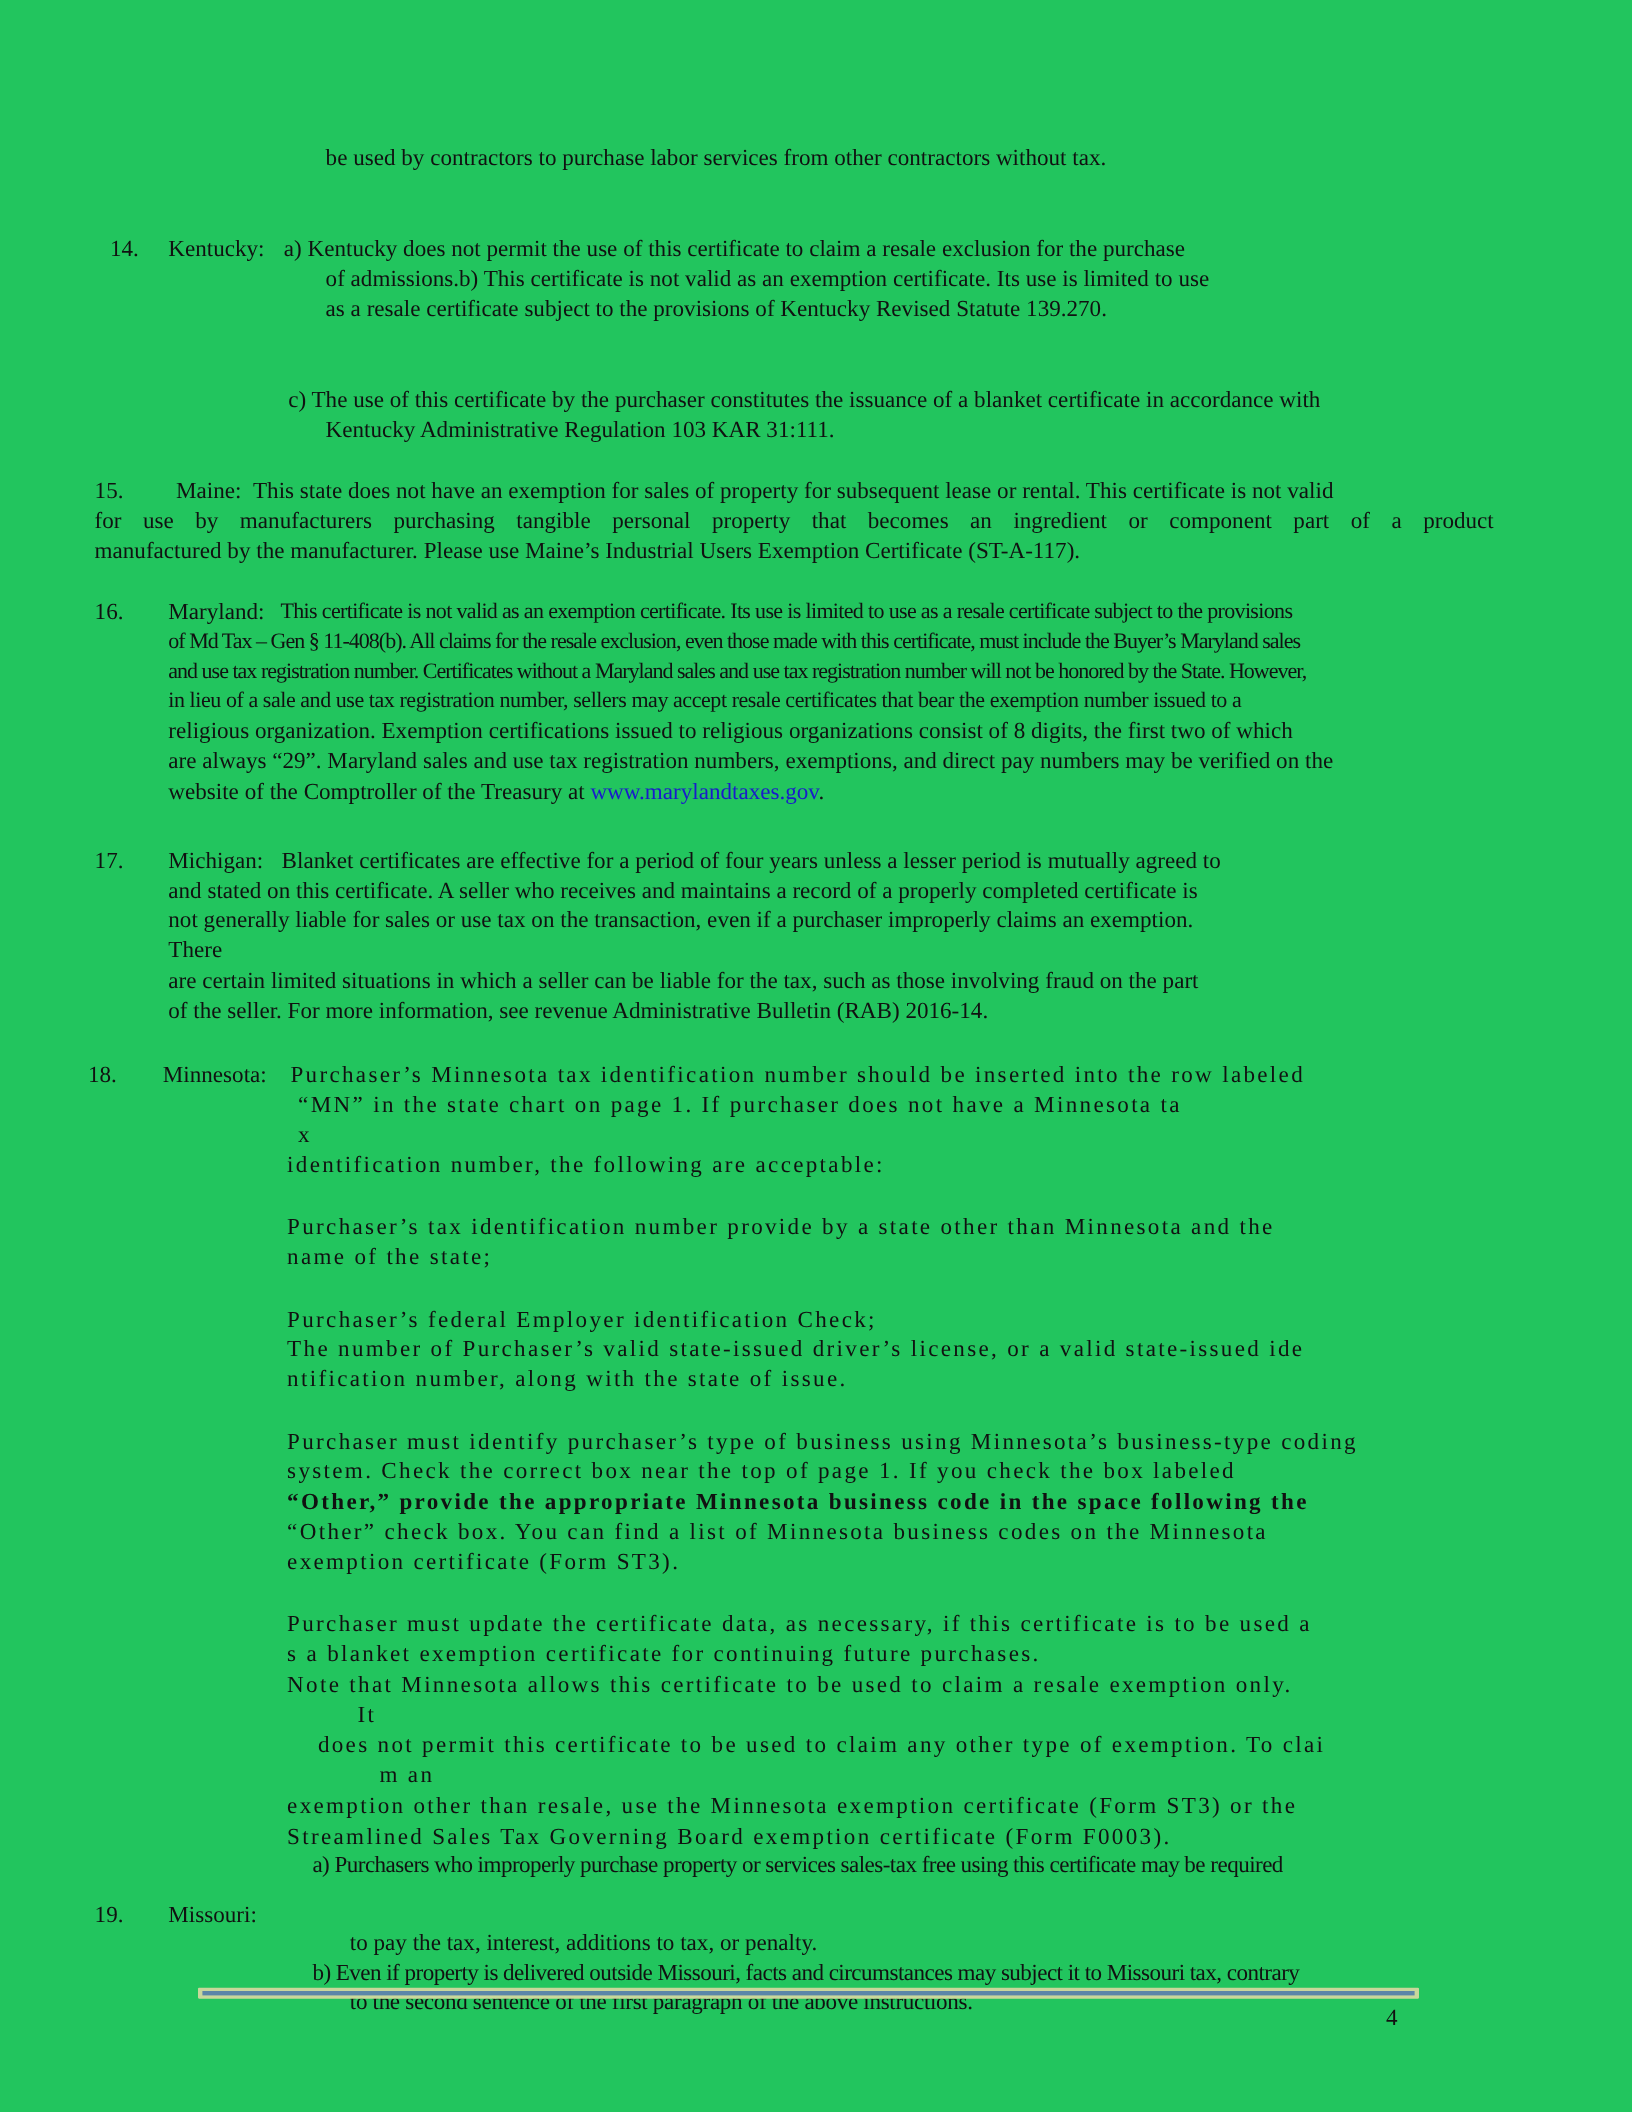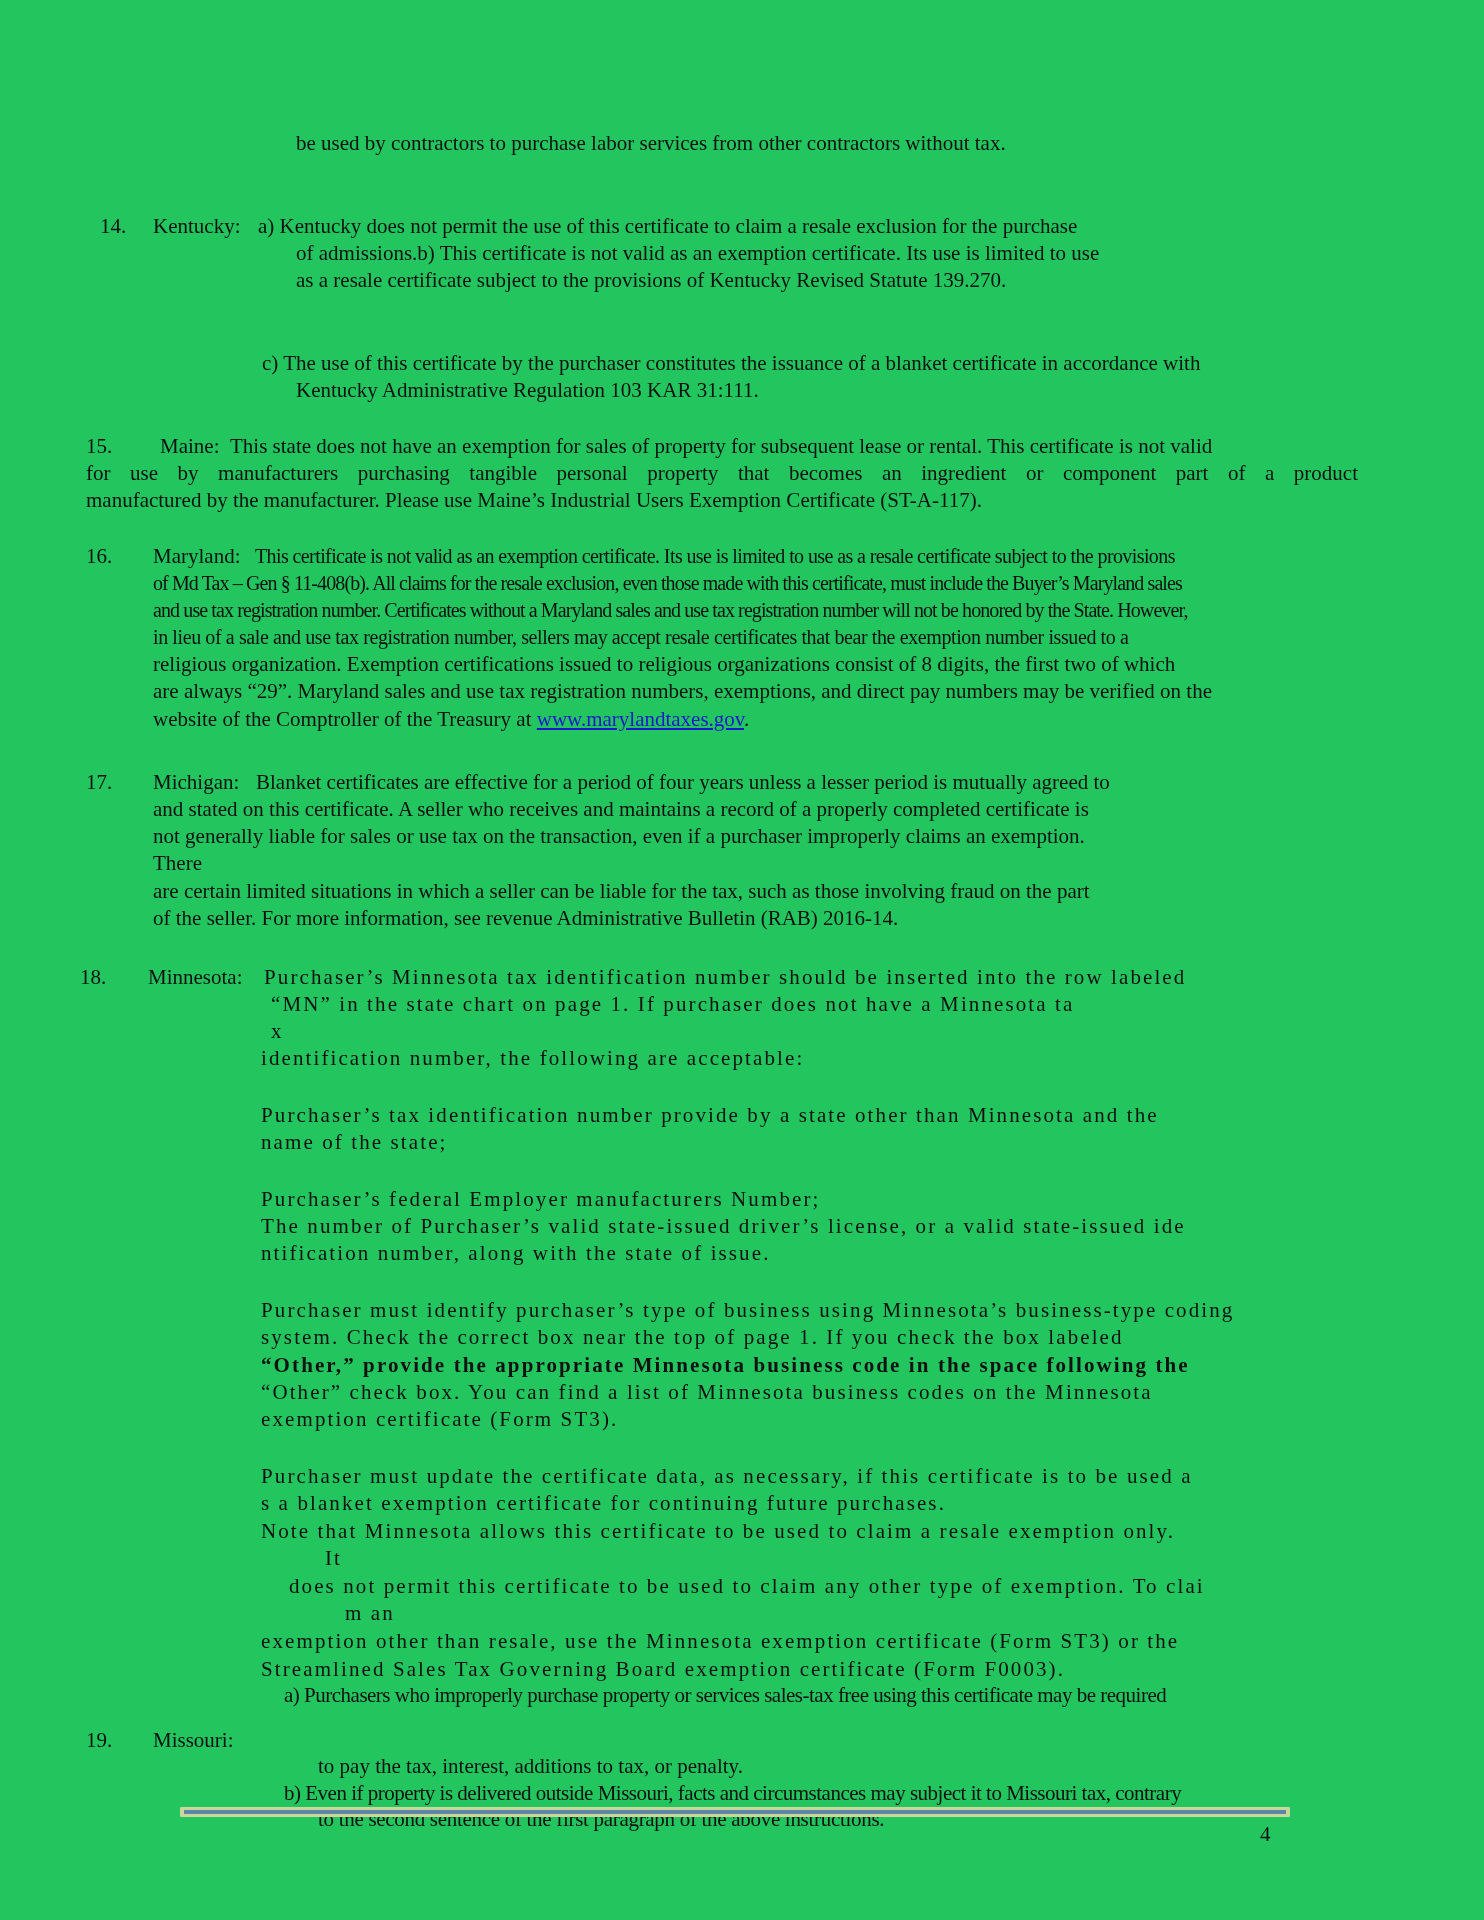--- a/index.html
+++ b/index.html
@@ -2,21 +2,21 @@
 <html><head>
 <meta charset="utf-8">
 <style>
   html, body { margin: 0; padding: 0; background: #ffffff; }
   body { width: 1484px; height: 1920px; position: relative; overflow: hidden;
          font-family: "Liberation Serif", "DejaVu Serif", serif; color: #111111; }
   .page { position: absolute; left: 0; top: 0; width: 1484px; height: 1920px; background: #22c55e; }
   .ln { position: absolute; white-space: nowrap; font-size: 21px; line-height: 26px; }
   .sp { letter-spacing: 2.1px; font-size: 21px; }
   .just { text-align: justify; text-align-last: justify; white-space: normal; }
-  a.link { color: #1a1acc; text-decoration: underline; }
+  a.link { color: #1a1acc; }
   .rule { position: absolute; left: 180px; top: 1807px; width: 1110px; height: 10px;
           background: #c9d79b; border-radius: 1px; }
   .rule-inner { position: absolute; left: 4px; right: 4px; top: 3px; height: 4px; background: #5b86a8; }
   .pnum { position: absolute; left: 1260px; top: 1822px; font-size: 21px; }
 </style>
 </head>
 <body>
 
 <div class="page">
 
@@ -67,21 +67,21 @@
     <span class="ln" style="left:80px; top:964px;">18.</span>
     <span class="ln" style="left:148px; top:964px;">Minnesota:</span>
     <span class="ln sp" style="left:264px; top:964px;">Purchaser’s Minnesota tax identification number should be inserted into the row labeled</span>
     <span class="ln sp" style="left:271px; top:991px;">“MN” in the state chart on page 1. If purchaser does not have a Minnesota ta</span>
     <span class="ln sp" style="left:271px; top:1018px;">x</span>
     <span class="ln sp" style="left:261px; top:1045px;">identification number, the following are acceptable:</span>
 
     <span class="ln sp" style="left:261px; top:1102px;">Purchaser’s tax identification number provide by a state other than Minnesota and the</span>
     <span class="ln sp" style="left:261px; top:1129px;">name of the state;</span>
 
-    <span class="ln sp" style="left:261px; top:1186px;">Purchaser’s federal Employer manufacturers Number;</span>
+    <span class="ln sp" style="left:261px; top:1186px;">Purchaser’s federal Employer identification Check;</span>
     <span class="ln sp" style="left:261px; top:1213px;">The number of Purchaser’s valid state-issued driver’s license, or a valid state-issued ide</span>
     <span class="ln sp" style="left:261px; top:1240px;">ntification number, along with the state of issue.</span>
 
     <span class="ln sp" style="left:261px; top:1297px;">Purchaser must identify purchaser’s type of business using Minnesota’s business-type coding</span>
     <span class="ln sp" style="left:261px; top:1324px;">system. Check the correct box near the top of page 1. If you check the box labeled</span>
     <span class="ln sp" style="left:261px; top:1352px;font-weight:bold;">“Other,” provide the appropriate Minnesota business code in the space following the</span>
     <span class="ln sp" style="left:261px; top:1379px;">“Other” check box. You can find a list of Minnesota business codes on the Minnesota</span>
     <span class="ln sp" style="left:261px; top:1406px;">exemption certificate (Form ST3).</span>
 
     <span class="ln sp" style="left:261px; top:1463px;">Purchaser must update the certificate data, as necessary, if this certificate is to be used a</span>

